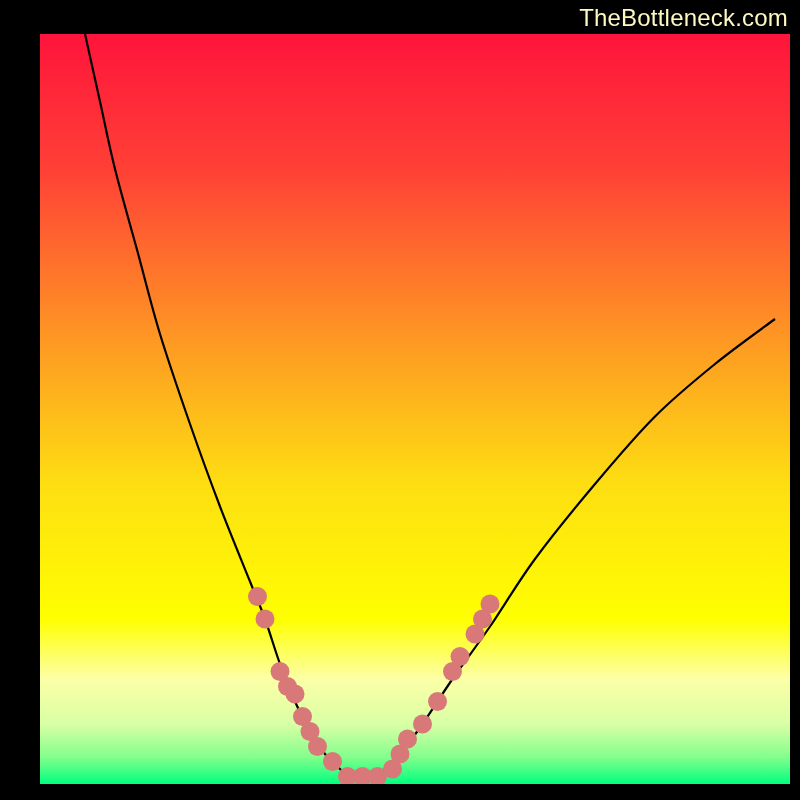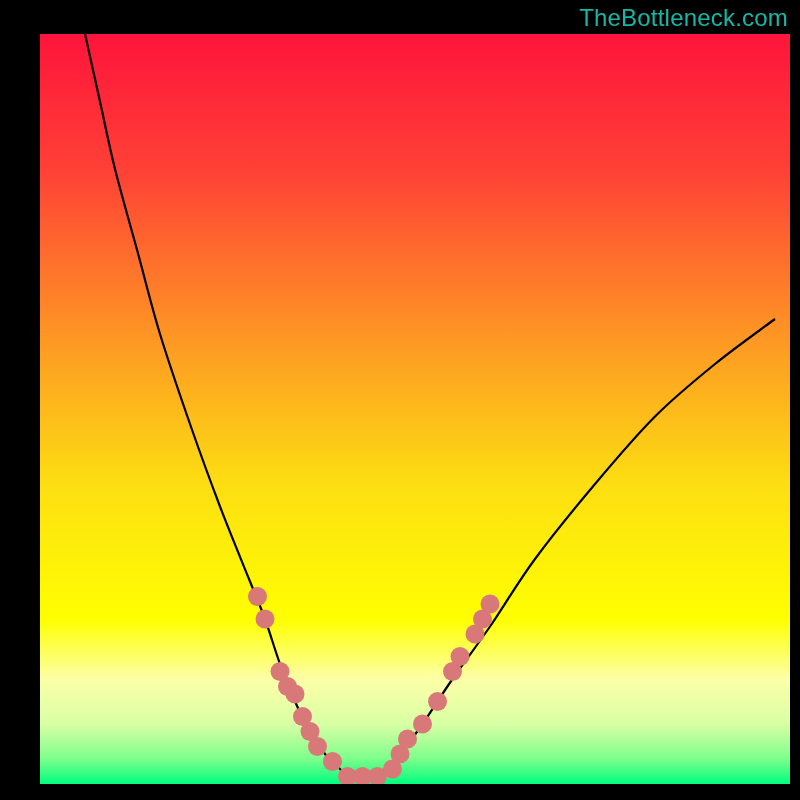--- a/index.html
+++ b/index.html
@@ -14,21 +14,21 @@
   .frame {
     position: relative;
     width: 800px;
     height: 800px;
     background: #000;
   }
   .watermark {
     position: absolute;
     top: 4px;
     right: 12px;
-    color: #14b8a6;
+    color: #fef9c3;
     font-size: 24px;
     font-weight: 400;
     letter-spacing: 0.2px;
   }
   .plot-area {
     position: absolute;
     left: 40px;
     top: 34px;
     width: 750px;
     height: 750px;

